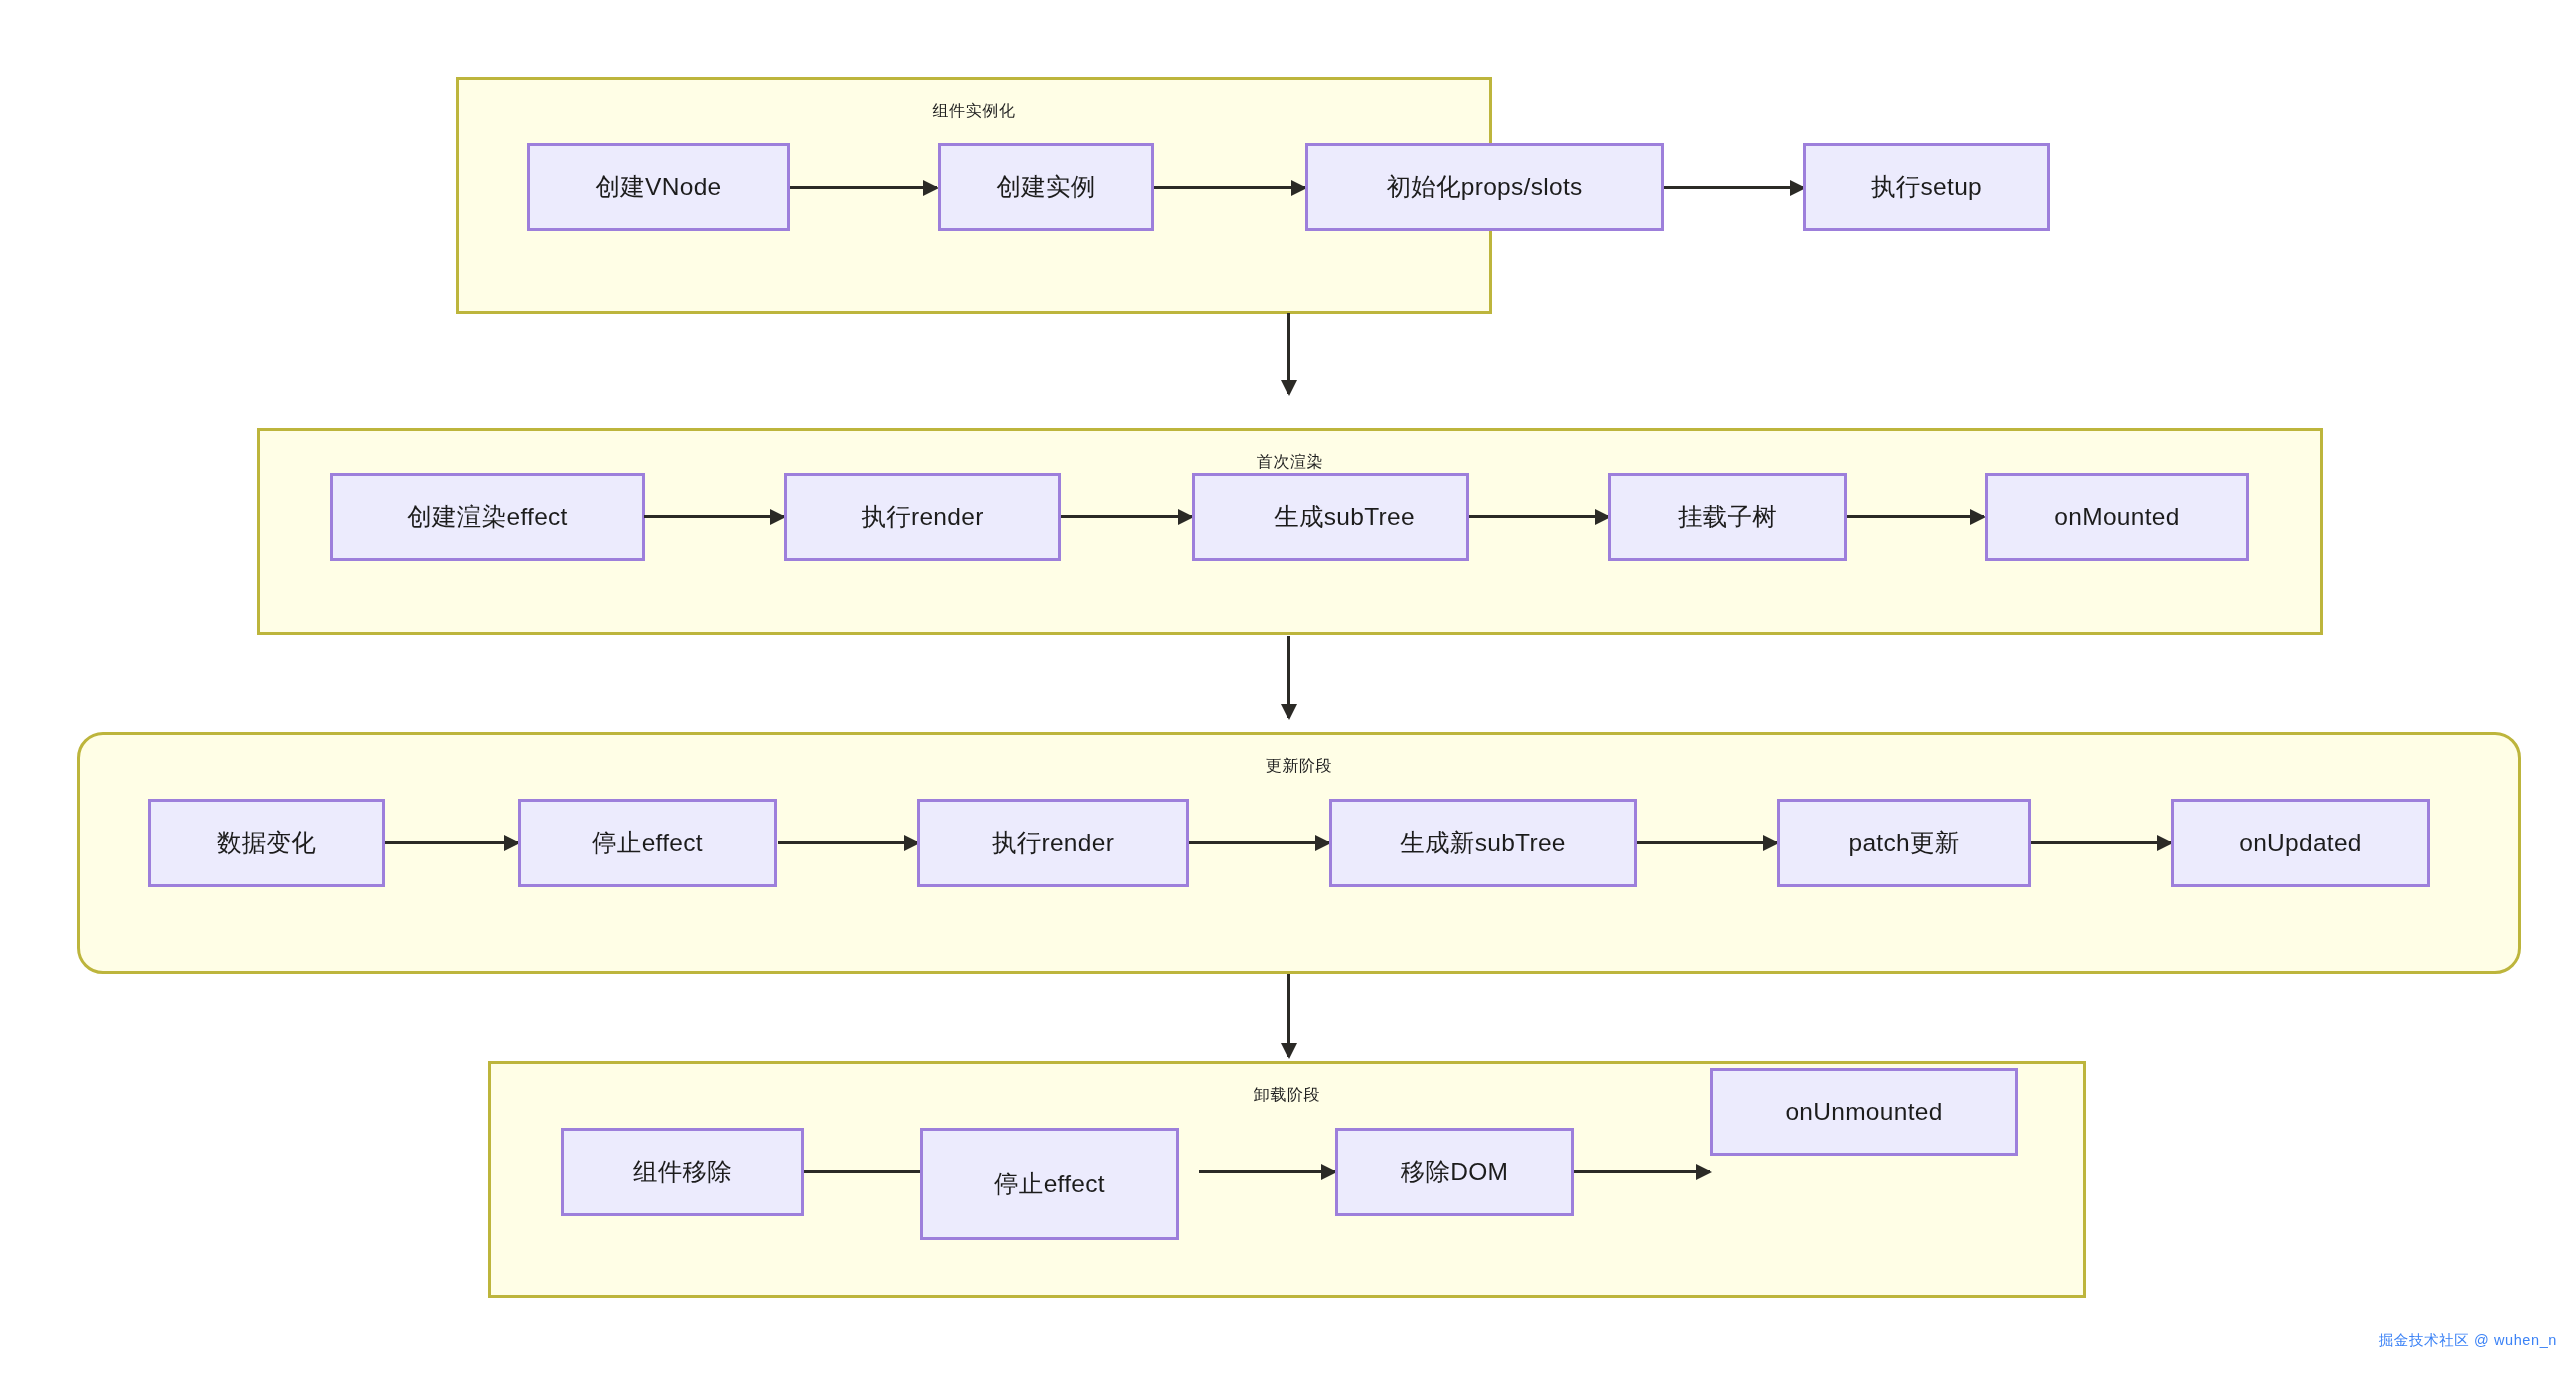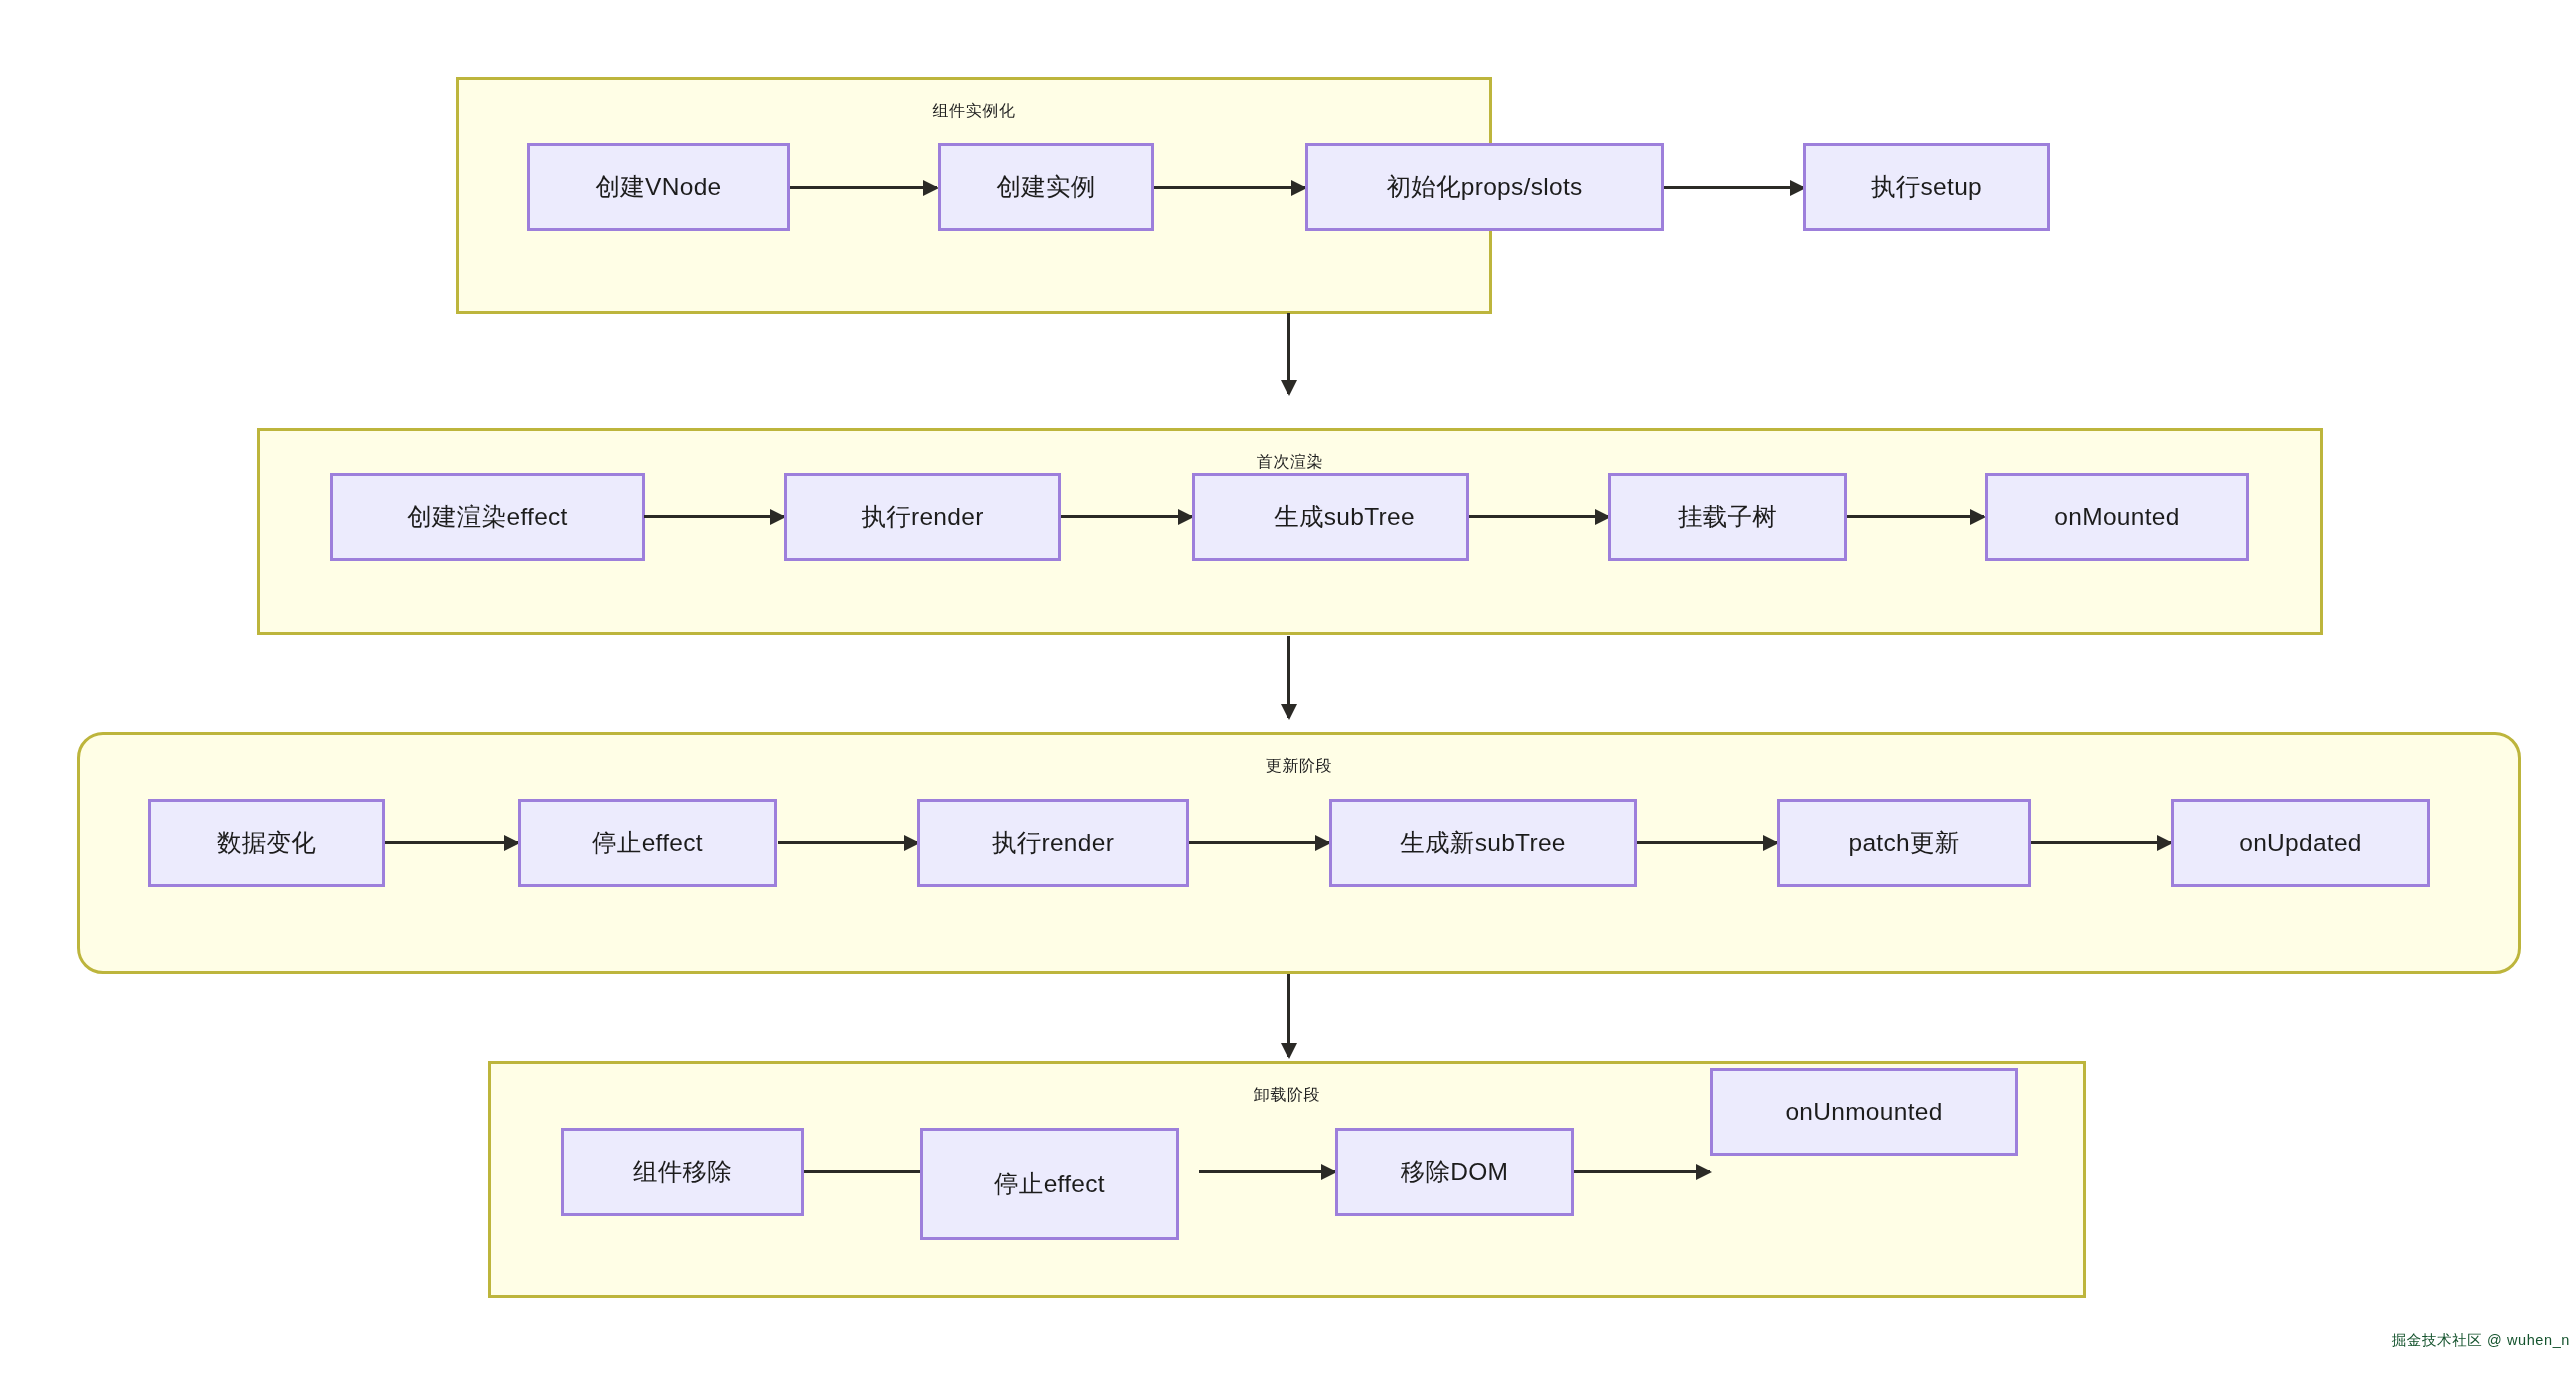--- a/index.html
+++ b/index.html
@@ -85,24 +85,24 @@
     width: 0;
     height: 0;
     border-left: 8.8px solid transparent;
     border-right: 8.8px solid transparent;
     border-top: 16.4px solid #2b2a26;
   }
 
   
   .watermark {
     position: absolute;
-    right: 6px;
+    right: 19px;
     bottom: 24px;
     font-size: 14.5px;
-    color: #14532d;
+    color: #3b82f6;
     white-space: nowrap;
     letter-spacing: 0.6px;
   }
 </style>
 </head>
 <body>
 
 <div id="canvas">
 
   <div class="phase" style="left:456px; top:77px; width:1036px; height:237px;">

